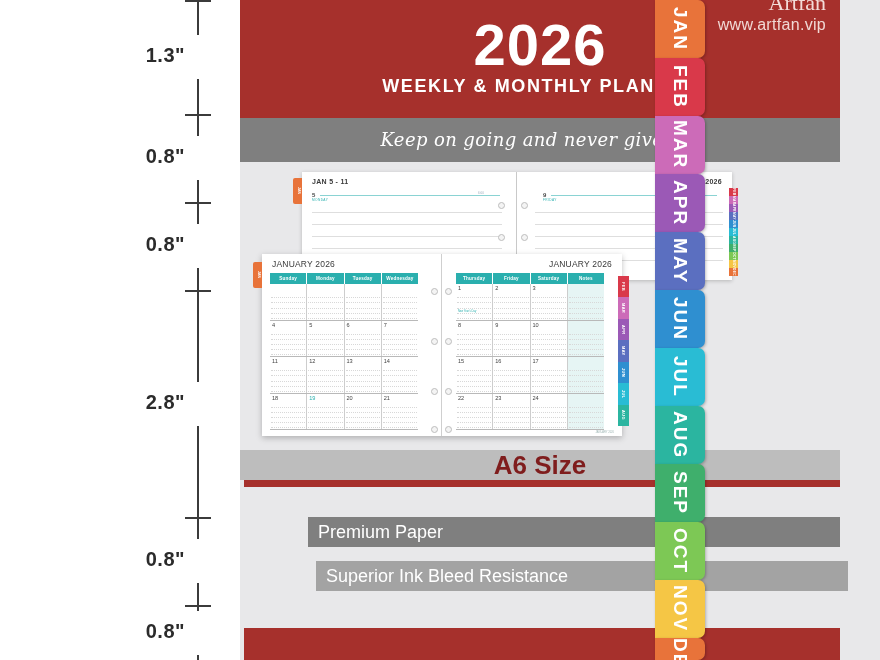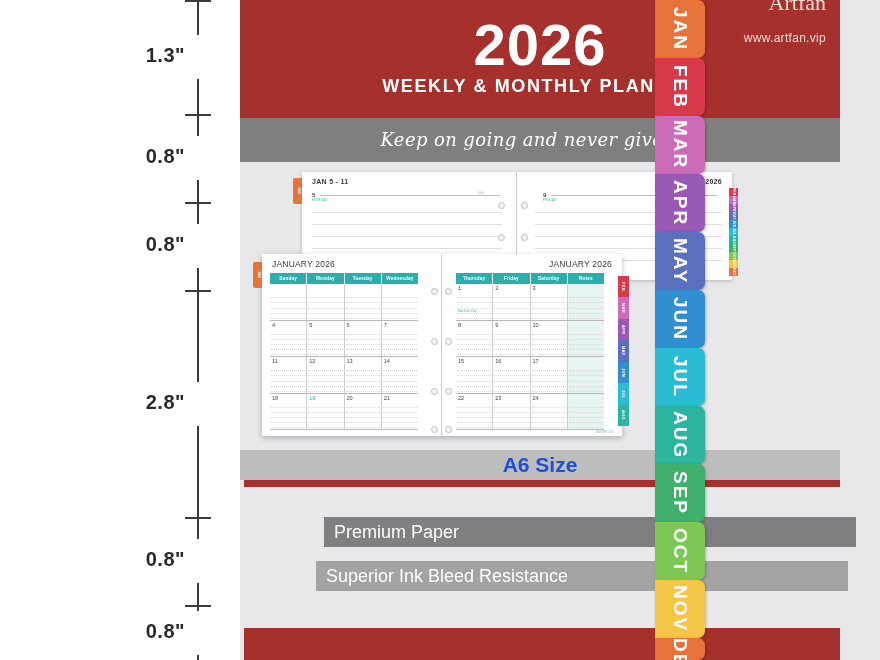--- a/index.html
+++ b/index.html
@@ -22,21 +22,21 @@
 
   
   #header { position:absolute; left:0; top:0; width:600px; height:142px; background:#a6302c; }
   #year { position:absolute; left:0; top:16px; width:600px; text-align:center;
     font-size:58px; font-weight:700; color:#fff; letter-spacing:1px; line-height:1; }
   #subtitle { position:absolute; left:0; top:76px; width:600px; text-align:center;
     font-size:18px; font-weight:700; color:#fff; letter-spacing:1.6px; }
   #brand { position:absolute; right:14px; top:-8px; width:220px; text-align:right; }
   #brand-name { font-family:"Liberation Serif", serif; font-size:22px; color:#f3dcd8;
     line-height:1; }
-  #brand-url { font-size:12px; color:#f1d9d5; letter-spacing:.3px; margin-top:17px; }
+  #brand-url { font-size:16px; color:#f1d9d5; letter-spacing:.3px; margin-top:2px; }
 
   
   #quote-band { position:absolute; left:0; top:118px; width:600px; height:44px; background:#7f7f7f; }
   #quote { position:absolute; left:0; top:0; width:600px; height:44px; line-height:44px;
     text-align:center; color:#ffffff; font-size:18px;
     font-family:"DejaVu Serif", serif; font-style:italic; letter-spacing:.4px; }
 
   
   #shot { position:absolute; left:0; top:162px; width:600px; height:288px; background:#e8e8ea; }
 
@@ -95,27 +95,27 @@
   #mo-jantab { position:absolute; left:-9px; top:8px; width:11px; height:26px;
     background:#e8733a; border-radius:2px 0 0 2px; color:#fff; font-size:3.6px;
     font-weight:700; writing-mode:vertical-rl; text-align:center; line-height:11px; }
   #mo-tabstrip { position:absolute; right:-7px; top:22px; width:11px; height:150px; }
   #mo-tabstrip .t { width:11px; color:#fff; font-size:4px; font-weight:700;
     writing-mode:vertical-rl; text-align:center; line-height:11px; letter-spacing:.3px; }
 
   
   #size-band { position:absolute; left:0; top:450px; width:600px; height:30px; background:#bdbdbd; }
   #size-text { width:600px; height:44px; line-height:30px; text-align:center;
-    font-size:21px; font-weight:700; color:#1d4ed8; }
+    font-size:26px; font-weight:700; color:#7f1d1d; }
   #size-underline { position:absolute; left:4px; top:480px; width:596px; height:7px; background:#a6302c; }
 
   
   .feature { position:absolute; left:68px; width:532px; height:30px; }
   .feature span { display:block; padding-left:10px; line-height:30px; font-size:18px; color:#fff; }
-  #feat0 { top:517px; background:#7f7f7f;margin-left:16px; }
+  #feat0 { top:517px; background:#7f7f7f; }
   #feat1 { top:561px; background:#a3a3a3;margin-left:8px; }
 
   
   #bottom-band { position:absolute; left:4px; top:628px; width:596px; height:32px; background:#a6302c; }
 
   
   #rail { position:absolute; left:655px; top:0; width:56px; height:660px; }
   .rail-tab { position:absolute; left:0; width:50px; border-radius:0 7px 7px 0;
     box-shadow:1px 1px 3px rgba(0,0,0,.25); }
   .rail-tab span { display:block; width:100%; height:100%; color:#ffffff;

